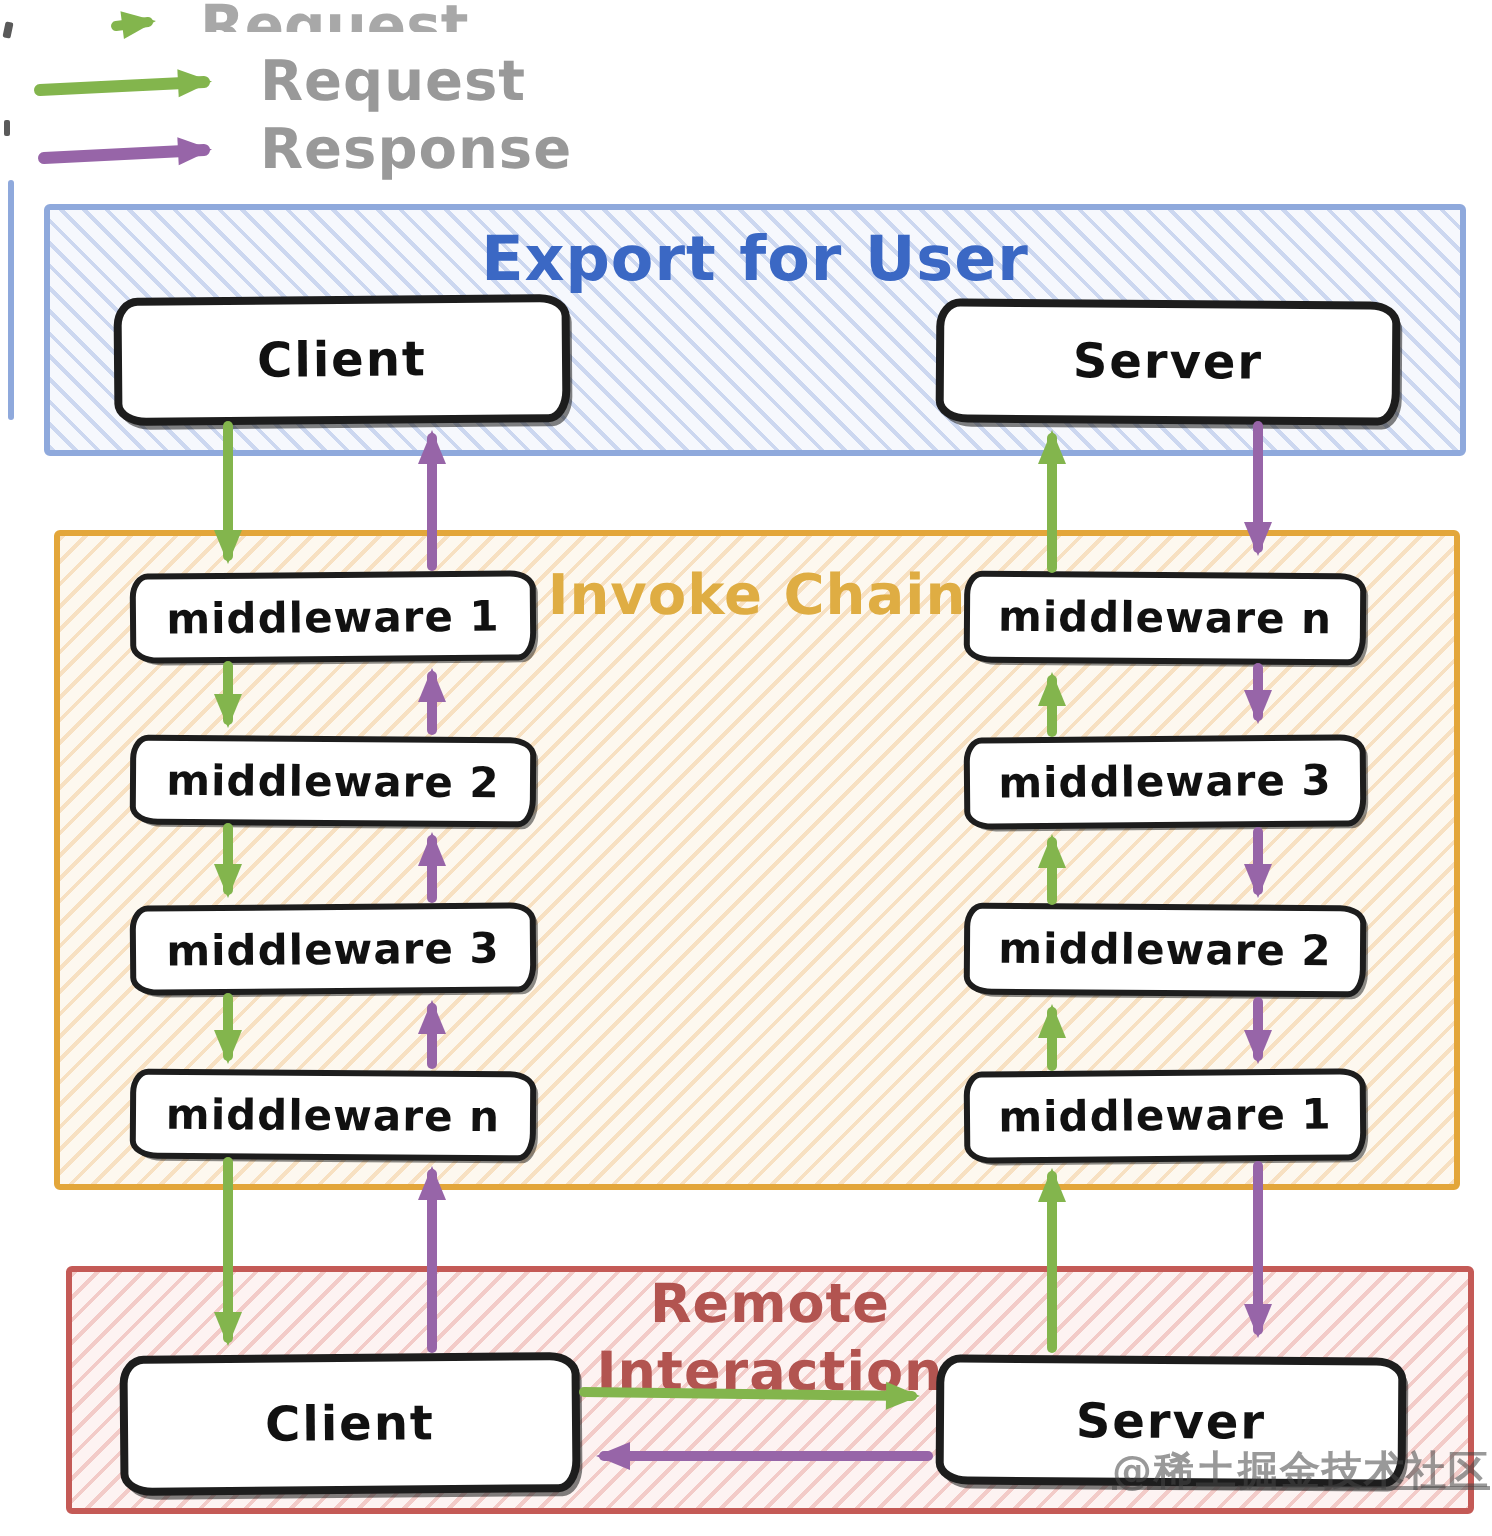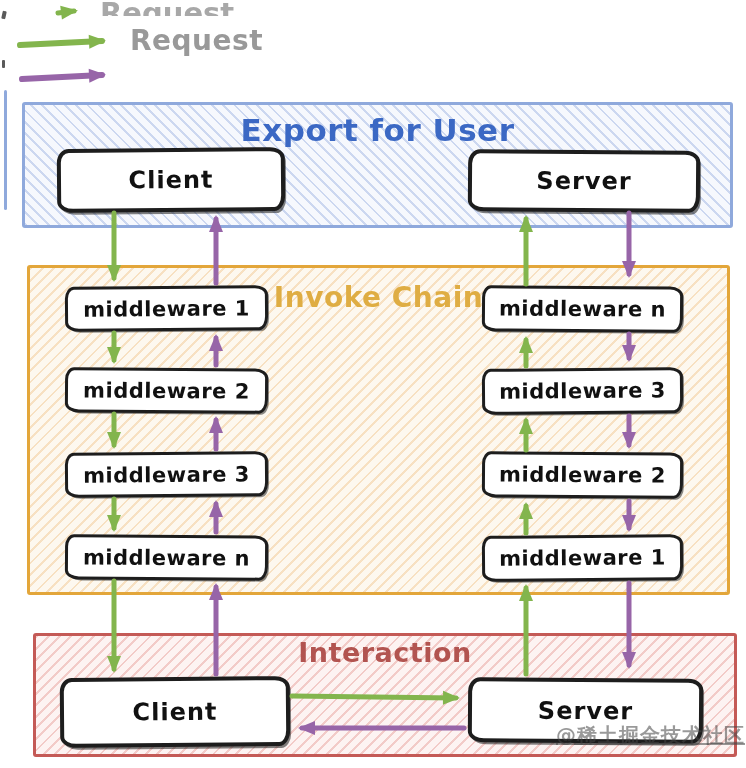--- a/index.html
+++ b/index.html
@@ -90,20 +90,21 @@
 
   <div class="remnant-line"></div>
   <div class="speck speck-1"></div>
   <div class="speck speck-2"></div>
 
   <div class="clip-frag">
     <span>Request</span>
   </div>
 
   <span class="legend-label legend-request">Request</span>
+  <span class="legend-label legend-response">Response</span>
 
   <section class="sec sec-export">
     <div class="sec-title export-title">Export for User</div>
   </section>
   <div class="sketch-box big-box box-client-top tilt-a">Client</div>
   <div class="sketch-box big-box box-server-top tilt-b">Server</div>
 
   <section class="sec sec-invoke">
     <div class="sec-title invoke-title">Invoke Chain</div>
   </section>
@@ -111,20 +112,21 @@
   <div class="sketch-box mid-box mw-l row2 tilt-b">middleware 2</div>
   <div class="sketch-box mid-box mw-l row3 tilt-a">middleware 3</div>
   <div class="sketch-box mid-box mw-l row4 tilt-b">middleware n</div>
   <div class="sketch-box mid-box mw-r row1 tilt-b">middleware n</div>
   <div class="sketch-box mid-box mw-r row2 tilt-a">middleware 3</div>
   <div class="sketch-box mid-box mw-r row3 tilt-b">middleware 2</div>
   <div class="sketch-box mid-box mw-r row4 tilt-a">middleware 1</div>
 
   <section class="sec sec-remote">
     <div class="sec-title remote-title">
+      <div>Remote</div>
       <div>Interaction</div>
     </div>
   </section>
   <div class="sketch-box big-box box-client-bottom tilt-a">Client</div>
   <div class="sketch-box big-box box-server-bottom tilt-b">Server</div>
 
   <div class="watermark">@稀土掘金技术社区</div>
 
   <svg class="overlay" width="746" height="768" viewBox="0 0 746 768">
     <defs>

